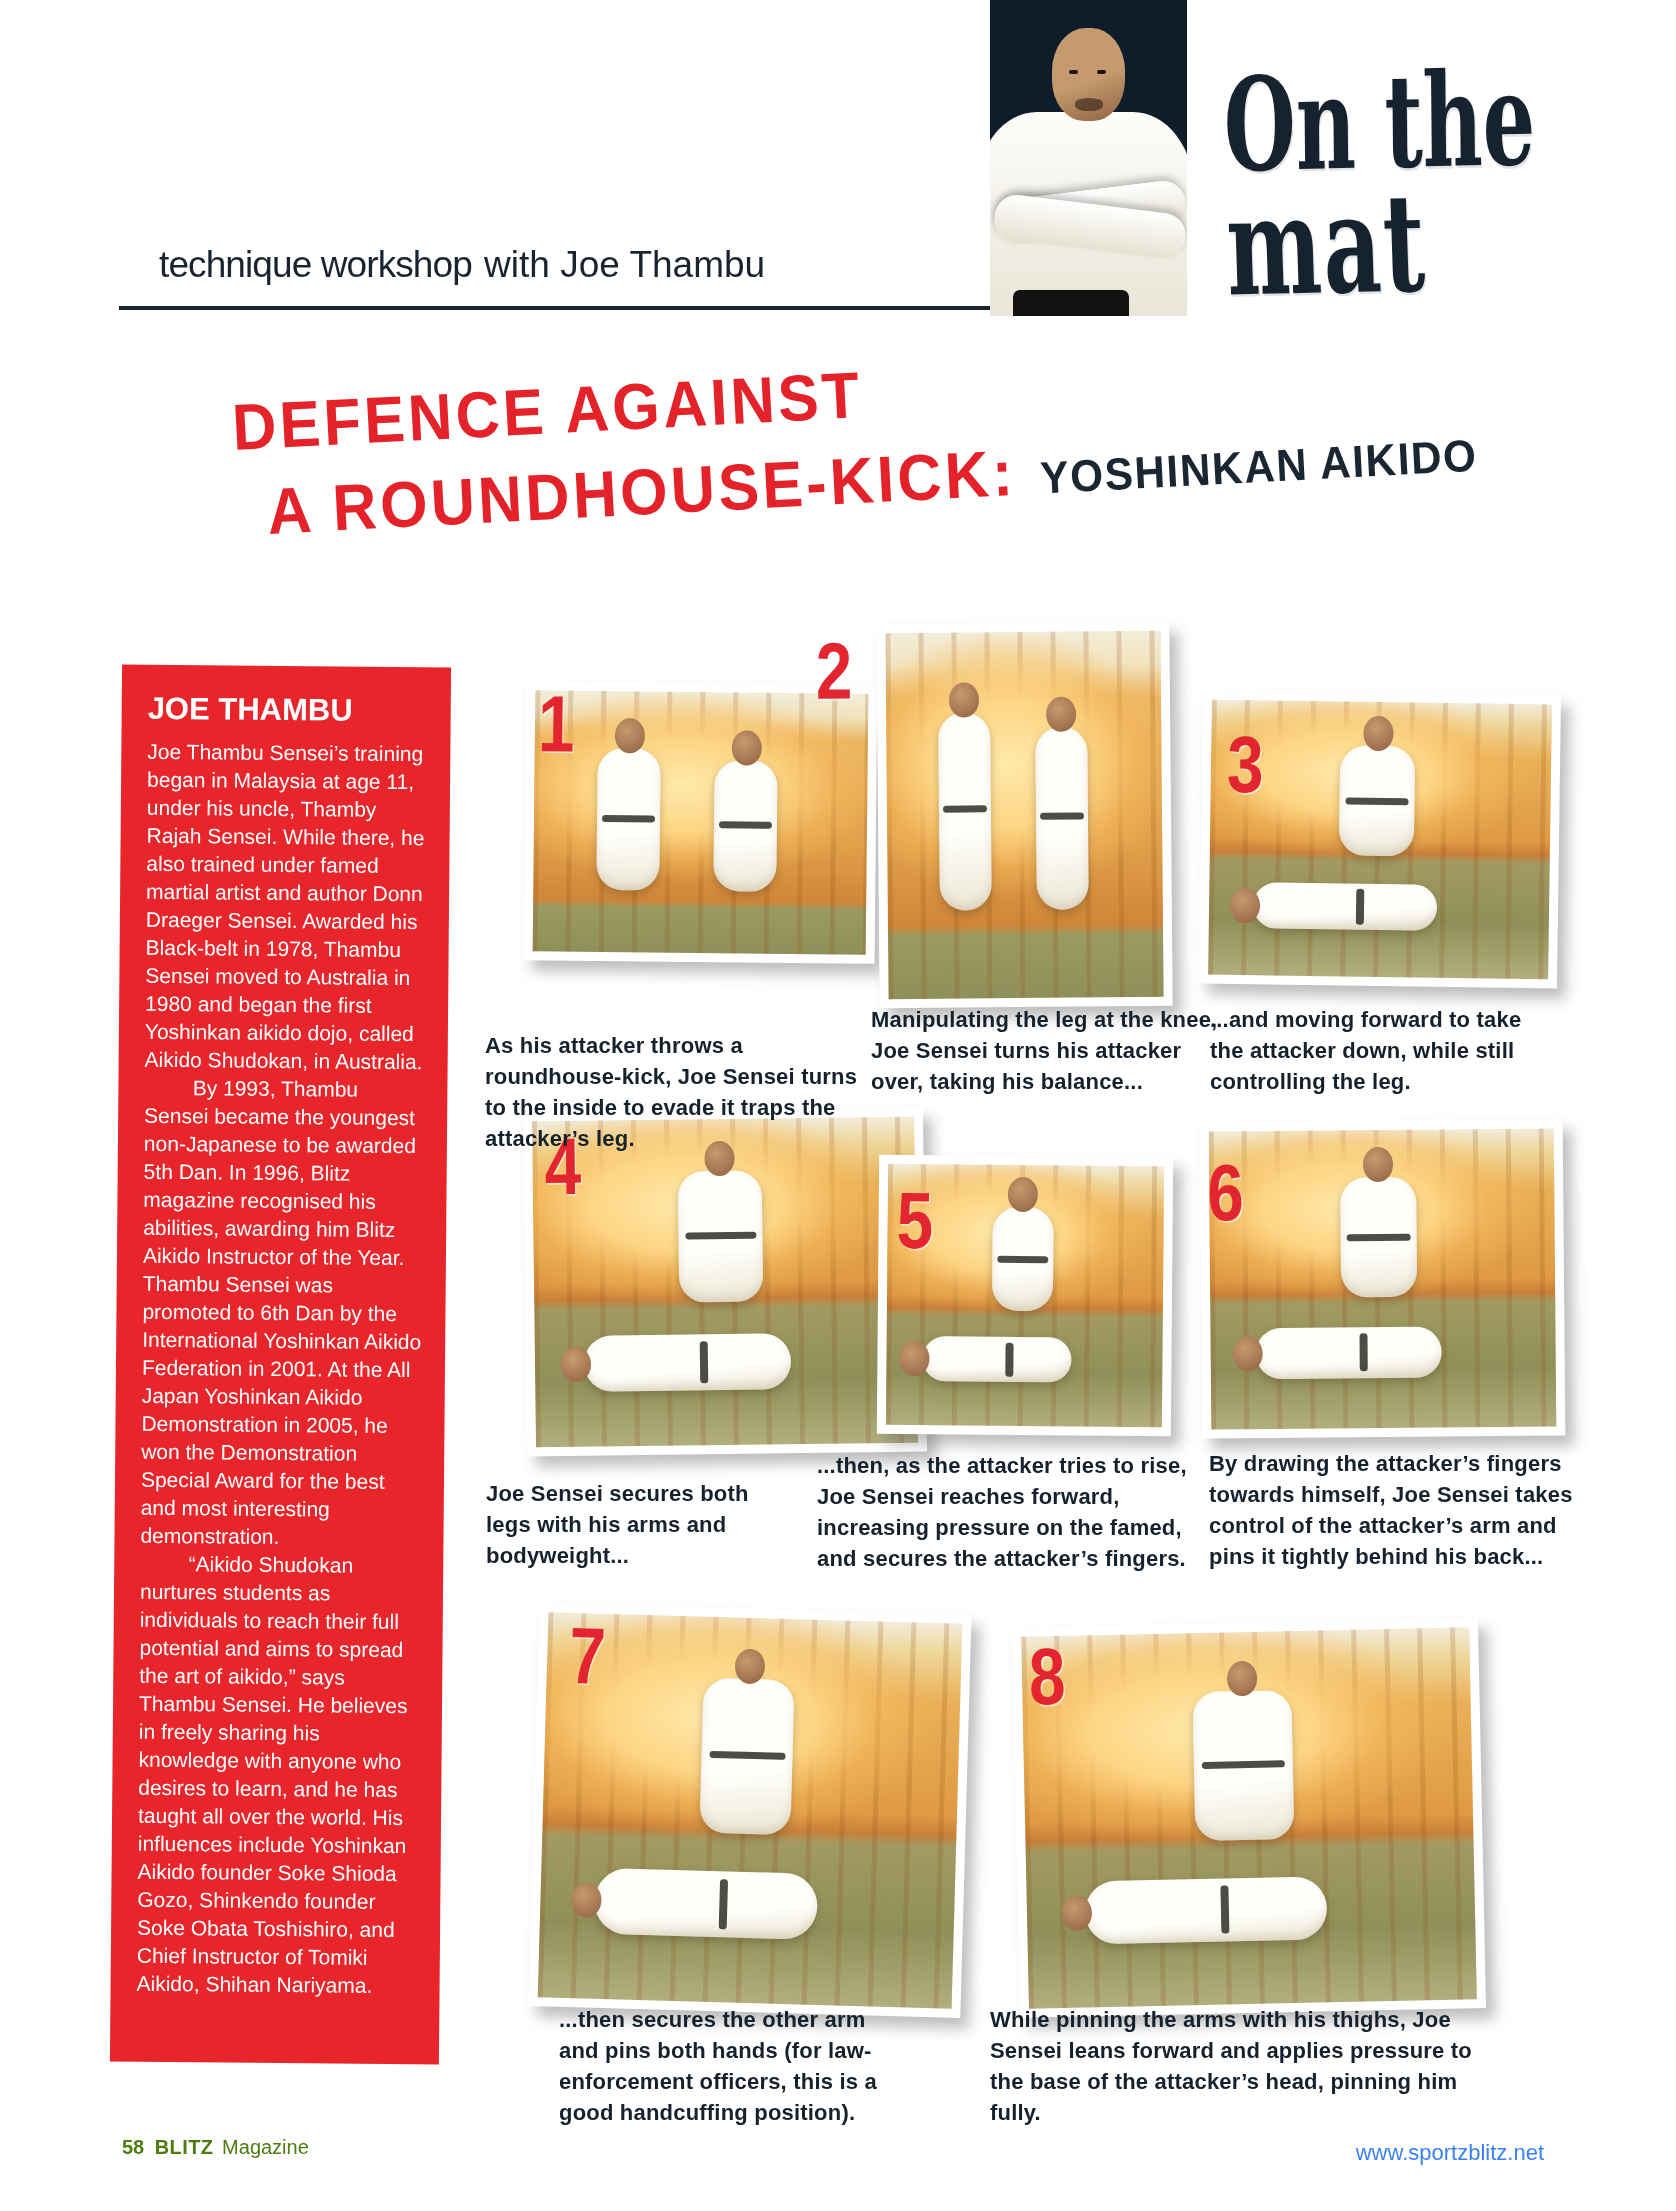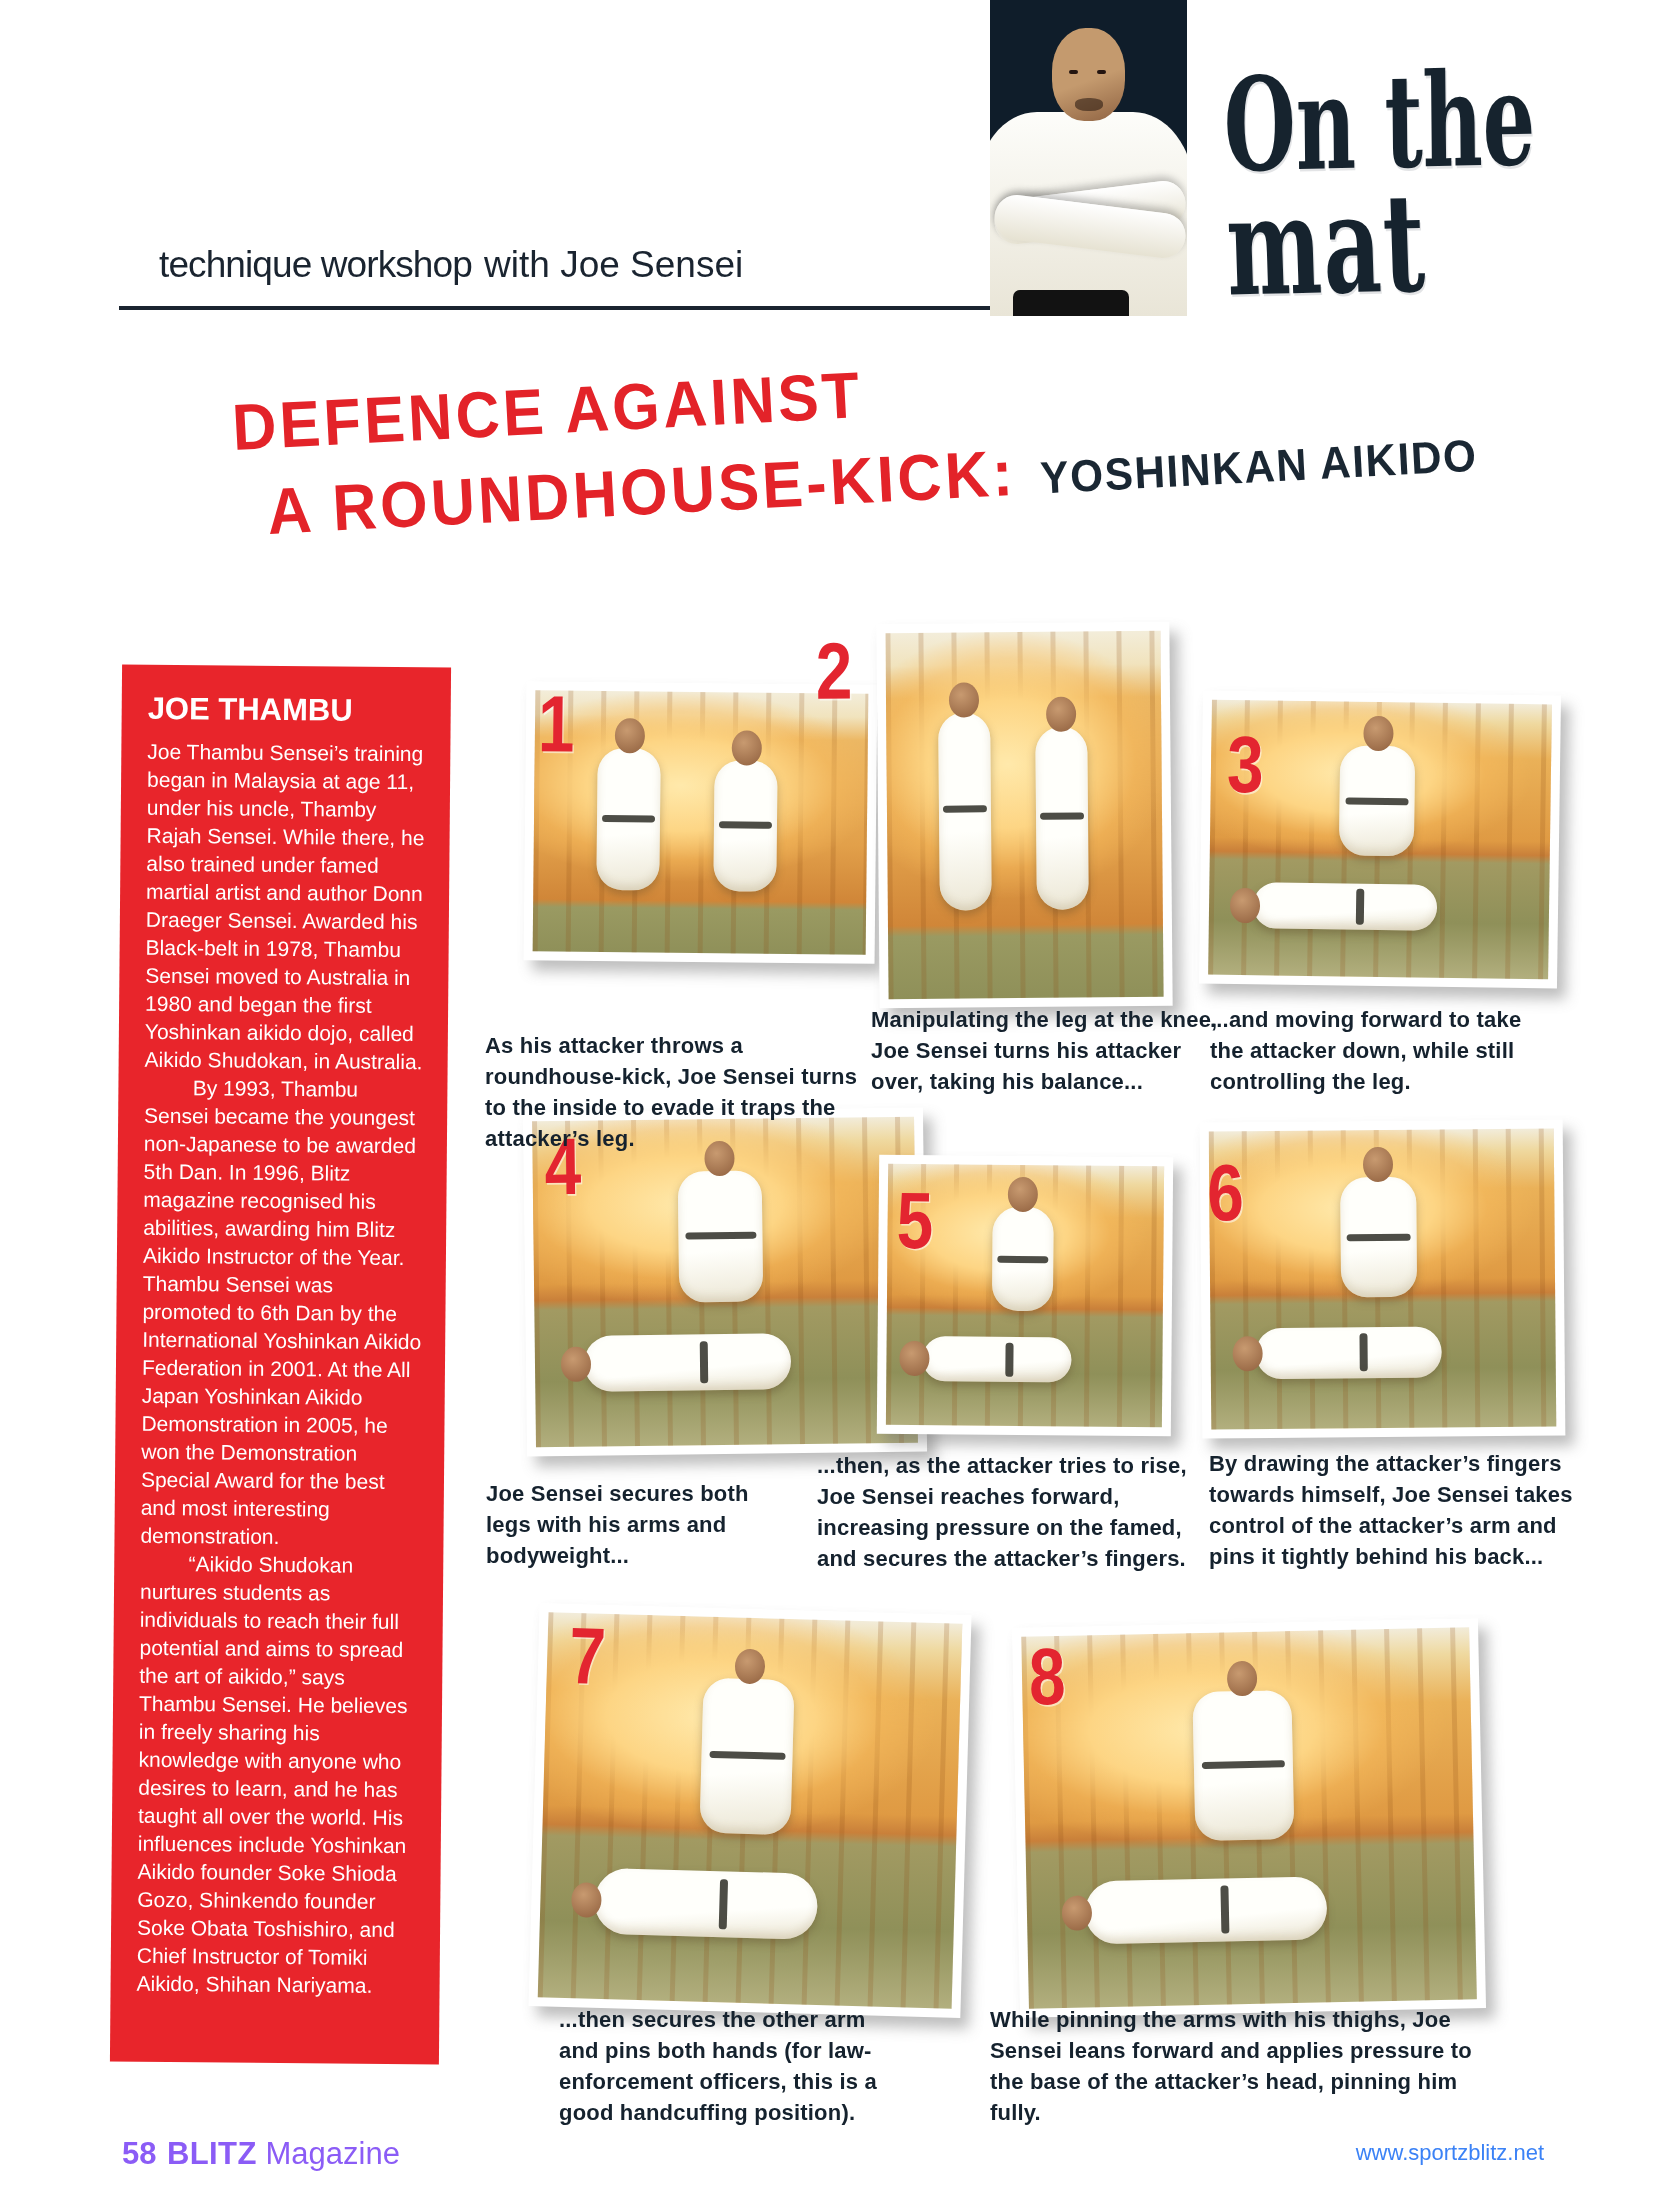--- a/index.html
+++ b/index.html
@@ -102,33 +102,33 @@
   .c1{left:485px;top:983px;width:381px;margin-top:47px;}
   .c2{left:871px;top:1004px;width:349px;}
   .c3{left:1210px;top:1004px;width:321px;}
   .c4{left:486px;top:1478px;width:279px;}
   .c5{left:817px;top:1450px;width:395px;}
   .c6{left:1201px;top:1448px;width:384px;margin-left:8px;}
   .c7{left:559px;top:2004px;width:349px;}
   .c8{left:990px;top:2004px;width:486px;}
 
   
-  .footer-left{position:absolute;left:122px;top:2136px;font-size:31px;color:#8b5cf6;white-space:nowrap;text-align:right;}
+  .footer-left{position:absolute;left:122px;top:2136px;font-size:20px;color:#4d7c0f;white-space:nowrap;text-align:right;}
   .footer-left .f-num,.footer-left .f-mag{font-weight:bold;}
   .footer-left .f-mag{margin-left:10.5px;letter-spacing:0.4px;}
   .footer-left .f-word{margin-left:8.7px;font-weight:normal;}
   .footer-right{position:absolute;right:133px;top:2140px;font-size:22px;color:#3b82f6;}
 </style>
 </head>
 <body>
 
 <div class="page">
 
   <div class="kicker">
-    <span class="kb">technique workshop</span><span class="kr">with Joe Sensei</span>
+    <span class="kb">technique workshop</span><span class="kr">with Joe Thambu</span>
   </div>
   <div class="rule"></div>
 
   <div class="portrait">
     <div class="p-body"></div>
     <div class="p-head"></div>
     <div class="p-arms"></div>
     <div class="p-trousers"></div>
   </div>
 

